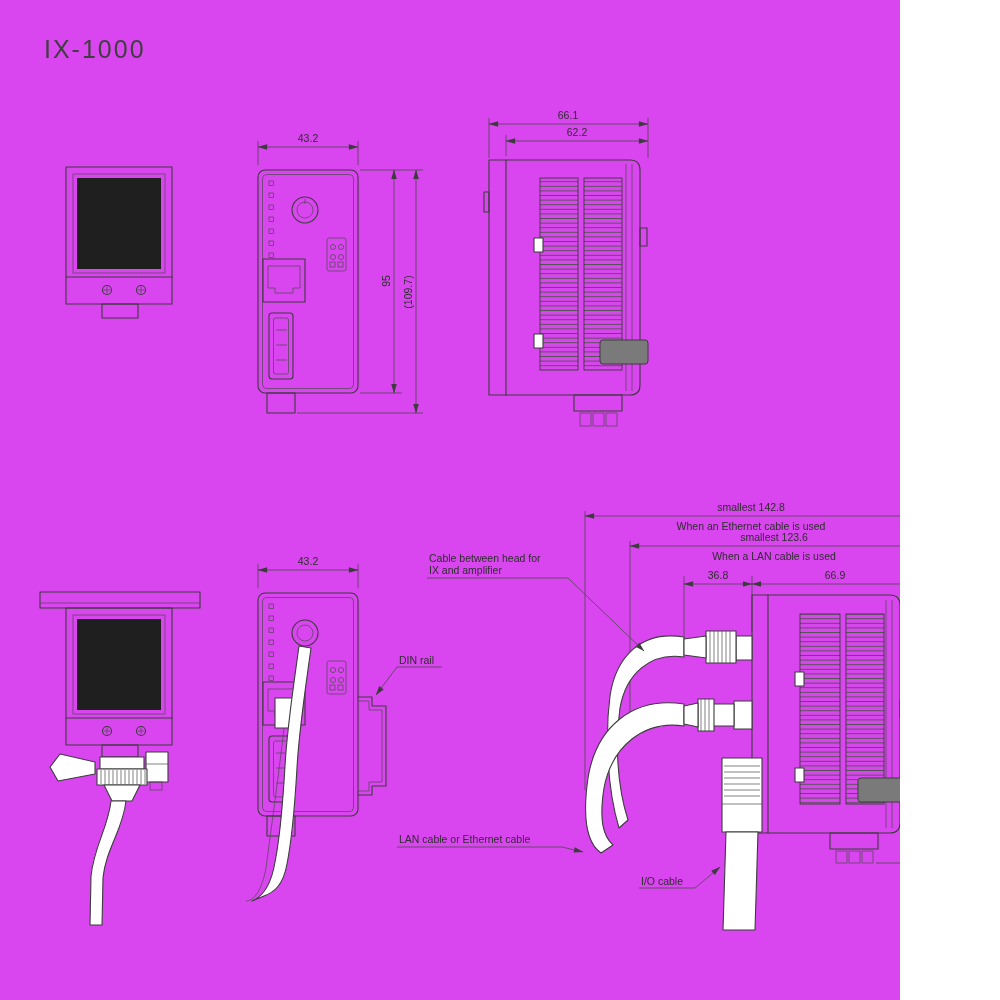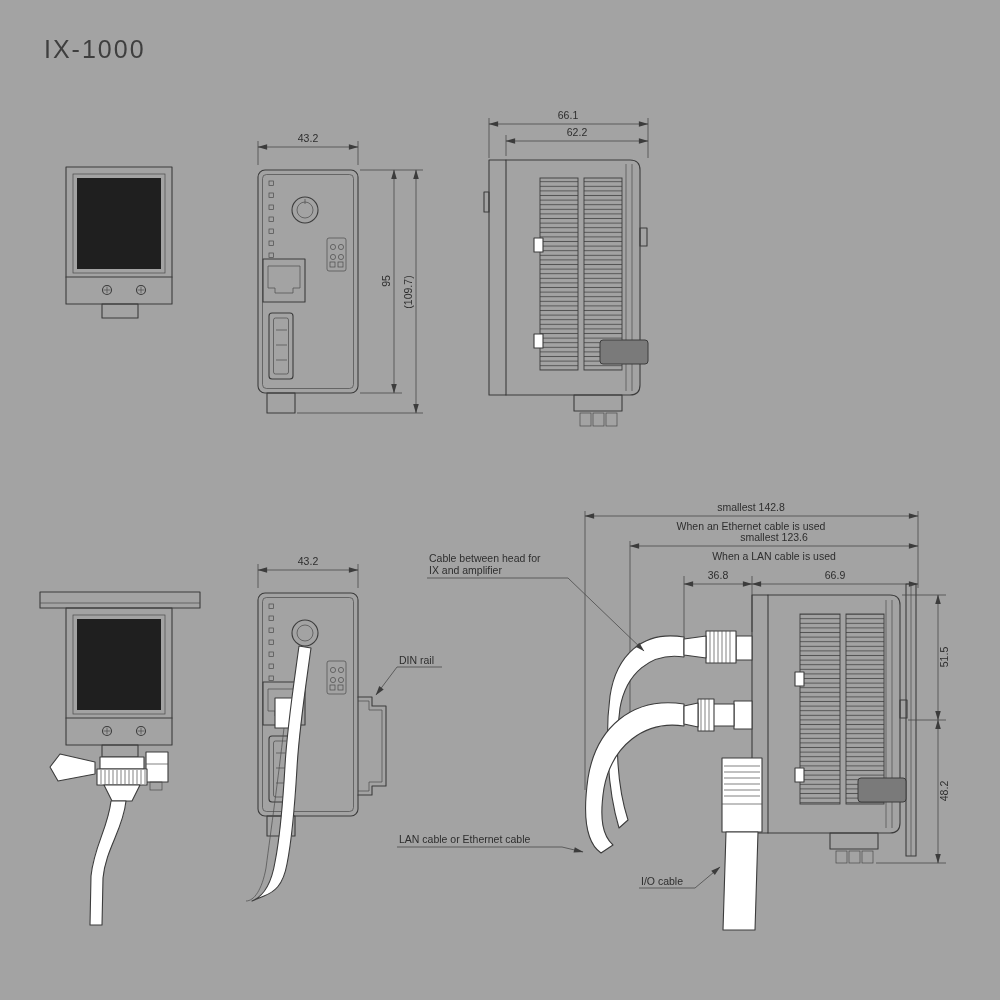--- a/index.html
+++ b/index.html
@@ -1,16 +1,16 @@
 <!DOCTYPE html>
 <html><head>
 <meta charset="utf-8">
 <style>
   html,body{margin:0;padding:0;background:#ffffff;}
-  .page{position:relative;width:1000px;height:1000px;background:#a3a3a3;overflow:hidden;
+  .page{position:relative;width:900px;height:1000px;background:#d946ef;overflow:hidden;
         font-family:"Liberation Sans",sans-serif;}
   svg{display:block;}
   .outline{fill:none;stroke:#3c3c3c;stroke-width:1.1;stroke-linejoin:round;stroke-linecap:round;}
   .thin{fill:none;stroke:#4a4a4a;stroke-width:0.7;}
   .dim{fill:none;stroke:#4a4a4a;stroke-width:0.8;}
   .dark{fill:#1f1f1f;stroke:none;}
   .whitefill{fill:#ffffff;stroke:#3c3c3c;stroke-width:1.1;stroke-linejoin:round;}
   .gray{fill:#7a7a7a;stroke:#3c3c3c;stroke-width:1;}
   .dim-text{font:10.5px "Liberation Sans",sans-serif;fill:#2e2e2e;}
   .note-text{font:10.5px "Liberation Sans",sans-serif;fill:#2e2e2e;}

